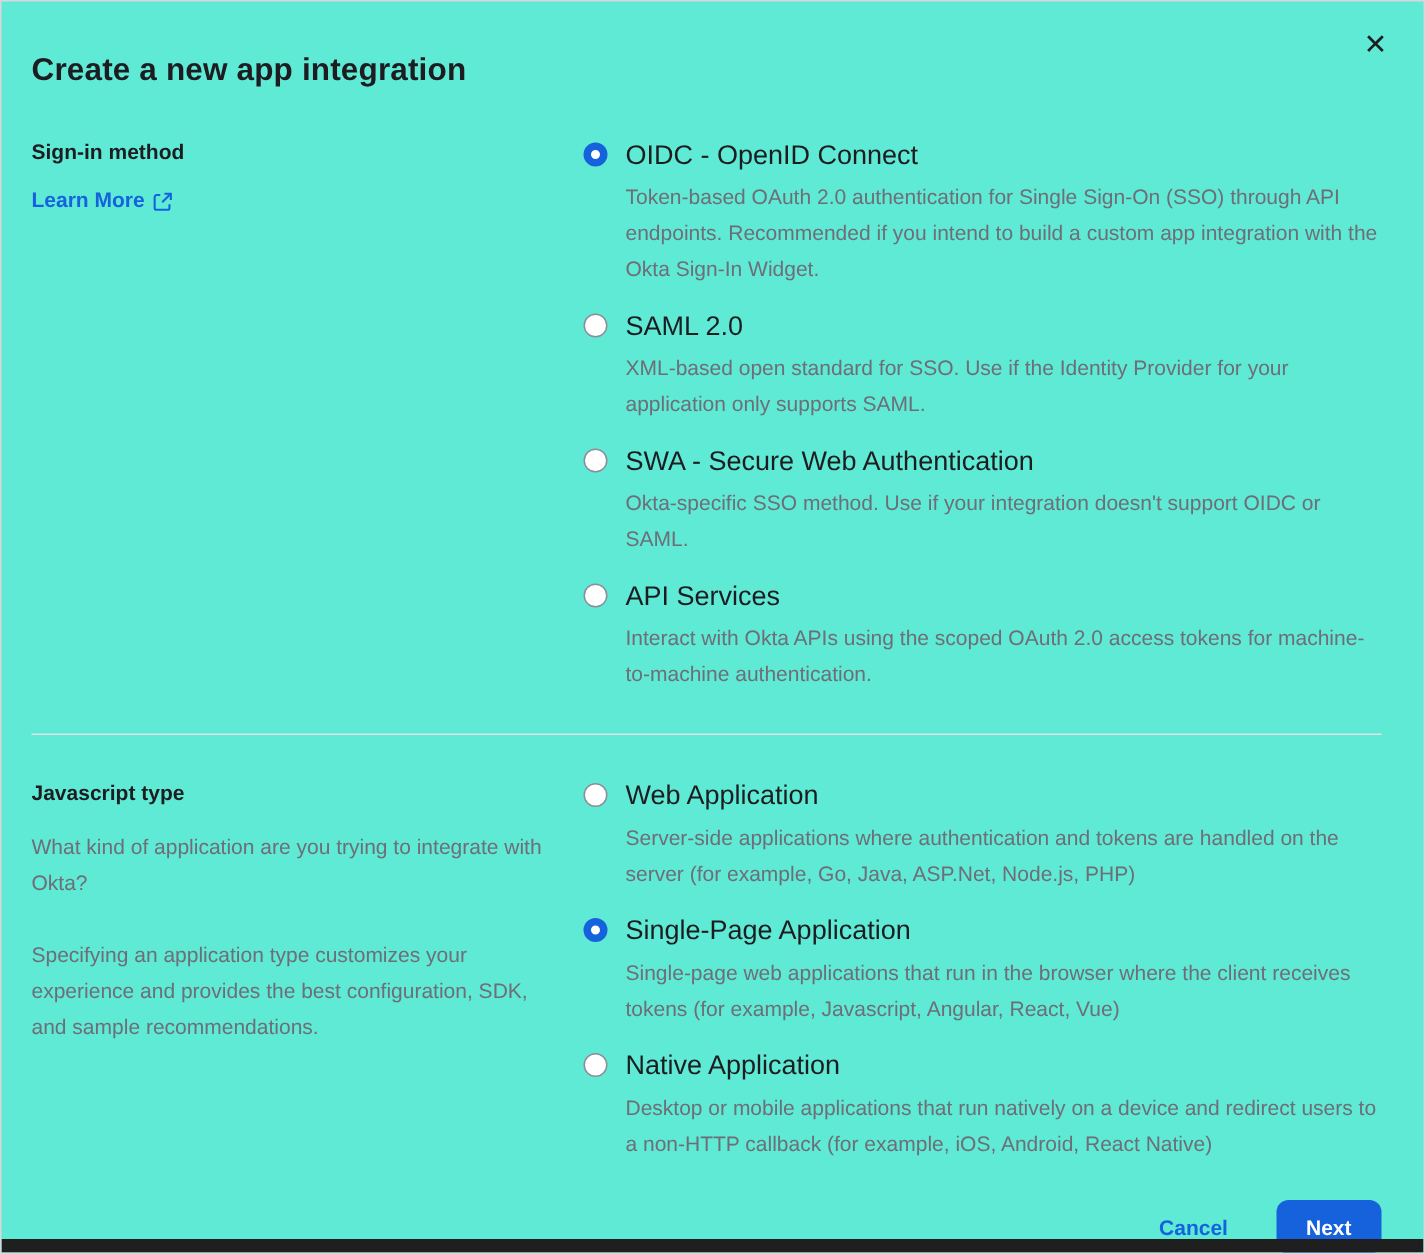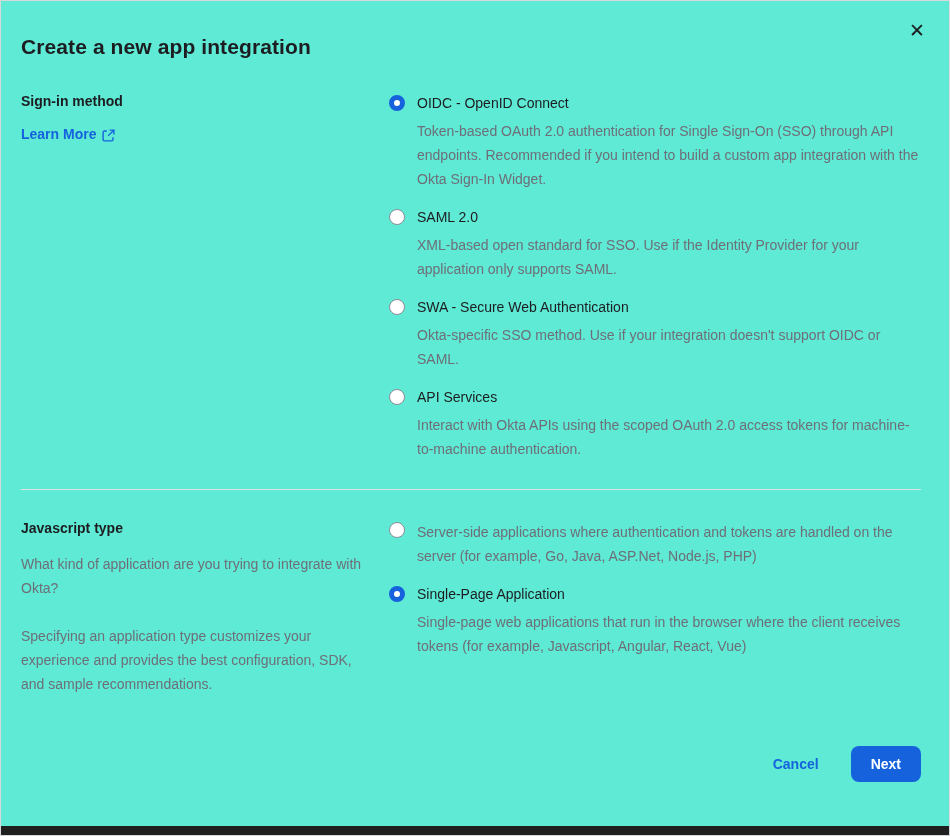--- a/index.html
+++ b/index.html
@@ -94,21 +94,21 @@
     background: #ffffff;
     flex-shrink: 0;
     margin-top: 2px;
     margin-right: 12px;
   }
   .radio.checked {
     border: 5px solid #1662dd;
   }
   .option-text { flex: 1; min-width: 0; }
   .option-label {
-    font-size: 14px;
+    font-size: 18px;
     color: #1d1d21;
     line-height: 20px;
     margin-bottom: 6px;
   }
   .option-desc {
     font-size: 14px;
     color: #6e6e78;
     line-height: 24px;
   }
   .divider {
@@ -221,32 +221,40 @@
       <div class="section-left">
         <div class="section-label">Javascript type</div>
         <p class="left-paragraph">What kind of application are you trying to integrate with Okta?</p>
         <p class="left-paragraph">Specifying an application type customizes your experience and provides the best configuration, SDK, and sample recommendations.</p>
       </div>
       <div class="section-right">
 
         <div class="option">
           <span class="radio"></span>
           <div class="option-text">
+            <div class="option-label">Web Application</div>
             <div class="option-desc">Server-side applications where authentication and tokens are handled on the server (for example, Go, Java, ASP.Net, Node.js, PHP)</div>
           </div>
         </div>
 
         <div class="option">
           <span class="radio checked"></span>
           <div class="option-text">
             <div class="option-label">Single-Page Application</div>
             <div class="option-desc">Single-page web applications that run in the browser where the client receives tokens (for example, Javascript, Angular, React, Vue)</div>
           </div>
         </div>
 
+        <div class="option">
+          <span class="radio"></span>
+          <div class="option-text">
+            <div class="option-label">Native Application</div>
+            <div class="option-desc">Desktop or mobile applications that run natively on a device and redirect users to a non-HTTP callback (for example, iOS, Android, React Native)</div>
+          </div>
+        </div>
 
       </div>
     </div>
 
     <div class="modal-footer">
       <button class="cancel-link">Cancel</button>
       <button class="next-btn">Next</button>
     </div>
 
   </div>

